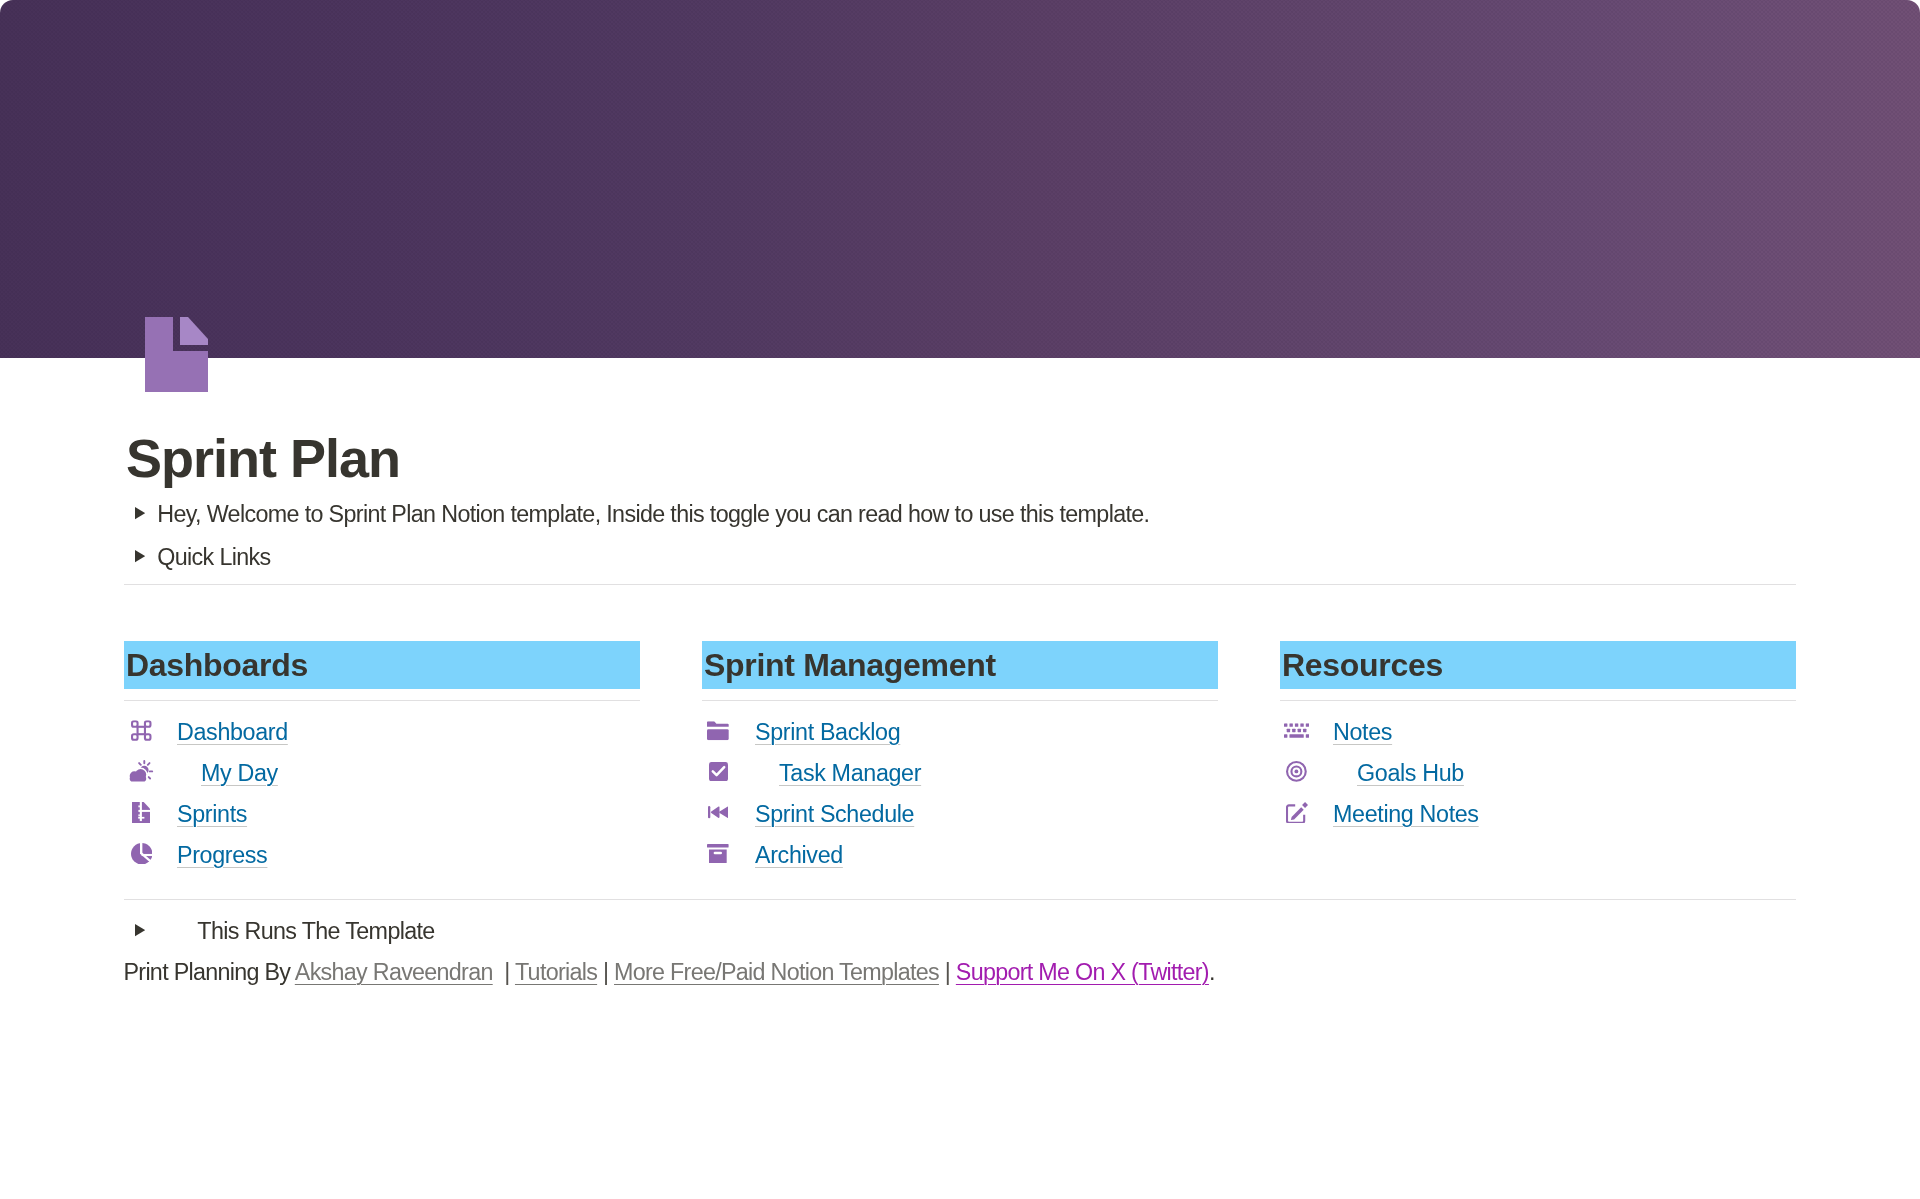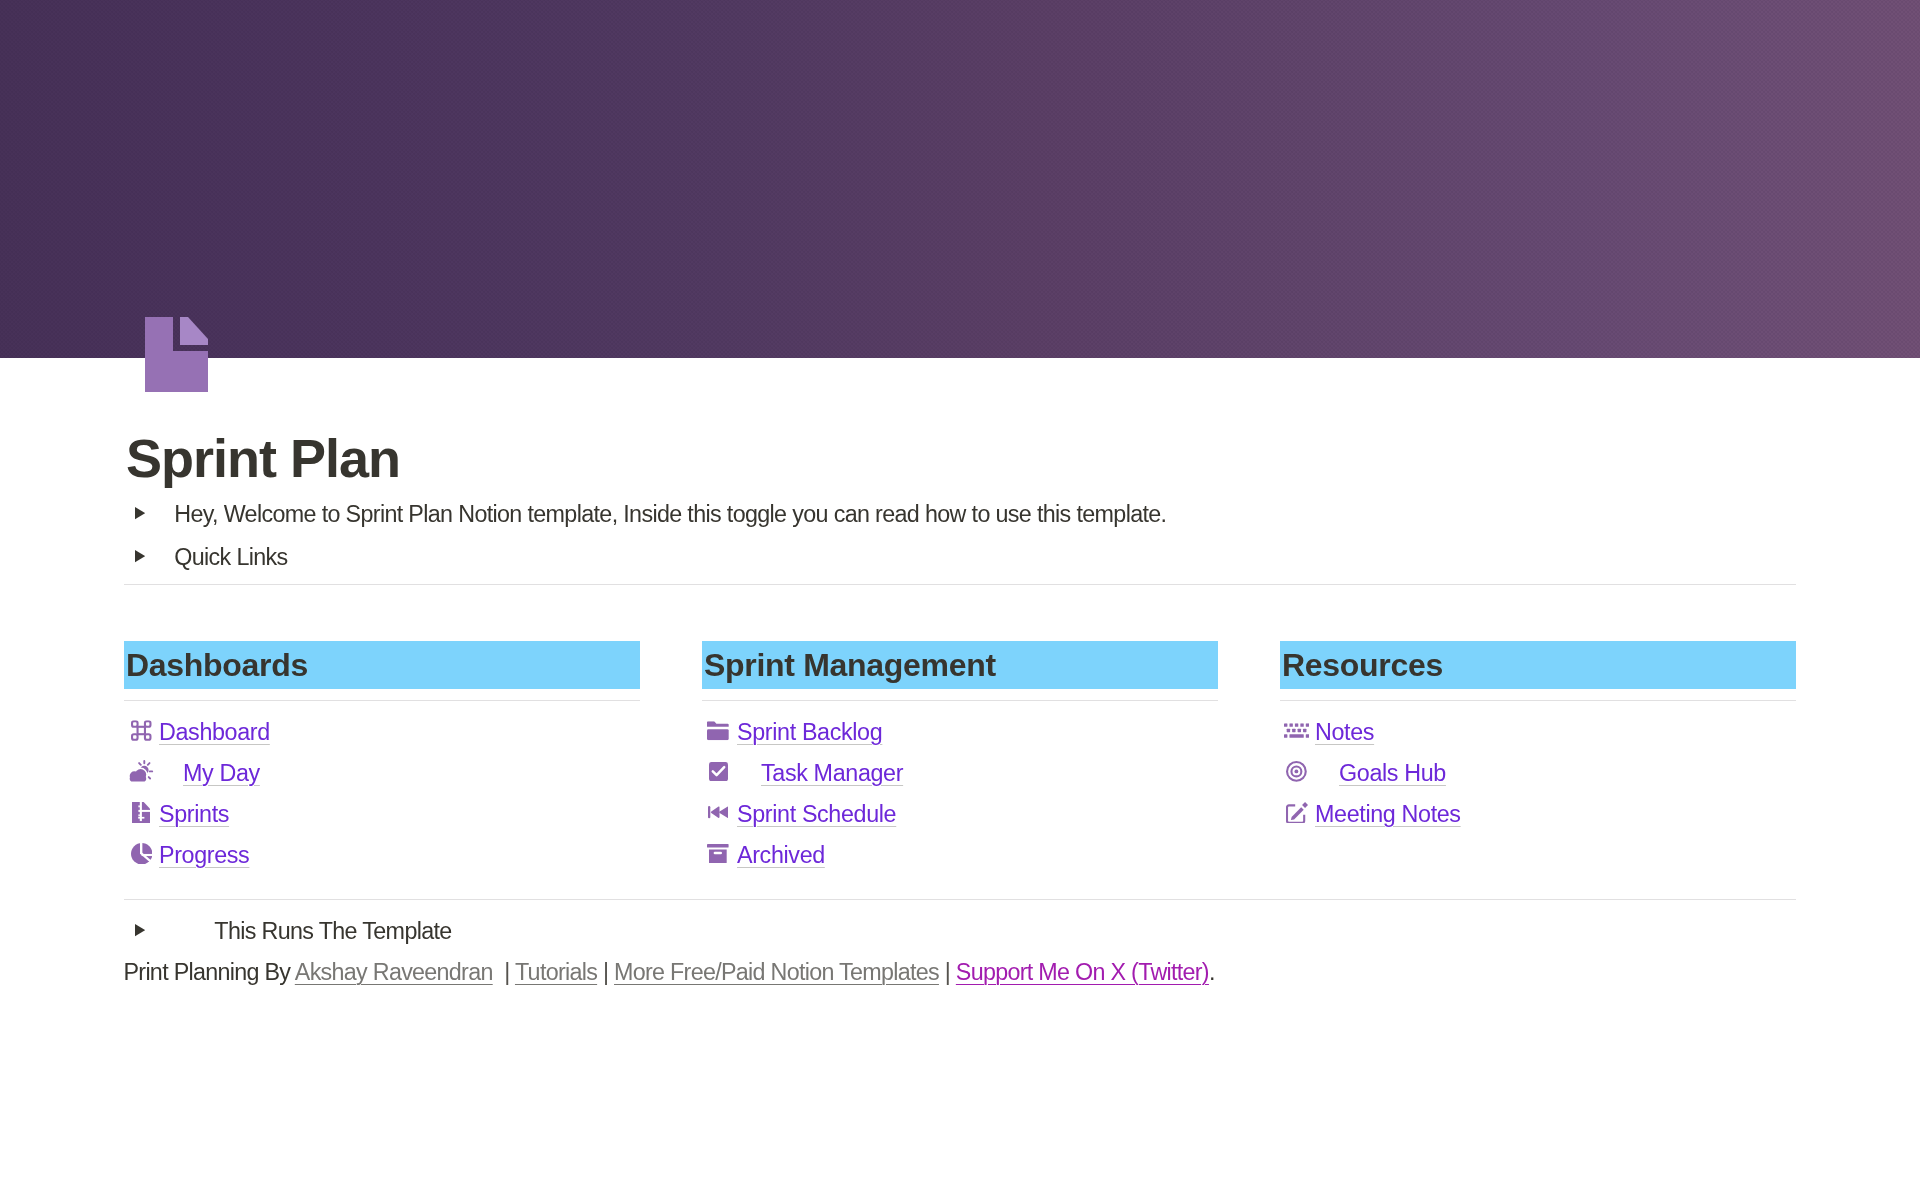--- a/index.html
+++ b/index.html
@@ -1,38 +1,38 @@
 <!DOCTYPE html>
 <html><head>
 <meta charset="utf-8">
 <style>
   * { margin:0; padding:0; box-sizing:border-box; }
   html,body { background:#ffffff; }
   body { font-family:"Liberation Sans", sans-serif; color:#37352F; }
-  .canvas { position:relative; width:1920px; height:1199px; background:#ffffff; overflow:hidden; }
+  .canvas { position:relative; width:1920px; height:1199px; background:#ffffff; overflow:hidden;border-radius:13px; }
 
   .cover {
     position:absolute; left:0; top:0; width:1920px; height:358px;
     background-image:
       radial-gradient(rgba(30,16,44,0.07) 0.8px, rgba(30,16,44,0) 1.15px),
       radial-gradient(rgba(30,16,44,0.07) 0.8px, rgba(30,16,44,0) 1.15px),
       linear-gradient(92.5deg, #473158 0%, #4C355E 20%, #523A62 38%, #5B3F66 54%, #61456C 68%, #674A73 82%, #6D4E75 92%, #715075 100%);
     background-size:4px 4px, 4px 4px, 100% 100%;
     background-position:0 0, 2px 2px, 0 0;
   }
   .page-icon { position:absolute; left:145px; top:317px; width:63px; height:75px; }
 
   .page-title {
     position:absolute; left:126px; top:431px;
     font-size:54px; font-weight:700; letter-spacing:-1px; line-height:1; color:#37352F;
   }
 
   .toggle-row { position:absolute; left:124px; height:31px; display:flex; align-items:center; }
   .toggle-row .tri { width:10.3px; height:12.3px; margin-left:11px; flex:none; transform:translateY(-1px); }
-  .toggle-row .t-label { margin-left:29px; font-size:23.3px; letter-spacing:-0.65px; color:#37352F; line-height:31px; white-space:pre; }
+  .toggle-row .t-label { margin-left:12px; font-size:23.3px; letter-spacing:-0.65px; color:#37352F; line-height:31px; white-space:pre; }
   #toggle-welcome { top:499px; }
   #toggle-quicklinks { top:542px; }
   #toggle-runs { top:916px;gap:40px; }
 
   .divider { position:absolute; left:124px; width:1672px; height:1px; background:#E1E0E1; }
   #divider-top { top:584px; }
   #divider-bottom { top:899px; }
 
   .col { position:absolute; top:641px; width:516px; }
   #col-0 { left:124px; }
@@ -47,21 +47,21 @@
   .item-row.r0 { top:70px; }
   .item-row.r1 { top:111px;gap:24px; }
   .item-row.r2 { top:152px;text-align:center; }
   .item-row.r3 { top:193px; }
   .item-icon { width:34px; flex:none; display:flex; align-items:center; }
   .r0 .item-icon svg { transform:translateY(-0.75px); }
   .r1 .item-icon svg { transform:translateY(-1px); }
   .r2 .item-icon svg { transform:translateY(-1px); }
   .r3 .item-icon svg { transform:translateY(-1px); }
   .item-label {
-    margin-left:1px; font-size:23.3px; font-weight:500; letter-spacing:-0.35px; color:#6d28d9; line-height:30px;
+    margin-left:19px; font-size:23.3px; font-weight:500; letter-spacing:-0.35px; color:#0369a1; line-height:30px;
     text-decoration:underline; text-decoration-color:rgba(55,53,47,0.28); text-decoration-thickness:1px; text-underline-offset:3.5px;
   }
 
   .footer { position:absolute; left:123.5px; top:957px; font-size:23.3px; letter-spacing:-0.7px; line-height:31px; color:#37352F; }
   .footer a { text-decoration:underline; text-decoration-thickness:1px; text-underline-offset:4px; cursor:pointer;margin-top:32px; }
   .flink { color:#787774; text-decoration-color:rgba(120,119,116,0.45); }
   .flink-light { color:#a21caf; text-decoration-color:rgba(183,181,177,0.6); }
   .fsep { color:#55534E; }
 </style>
 </head>

